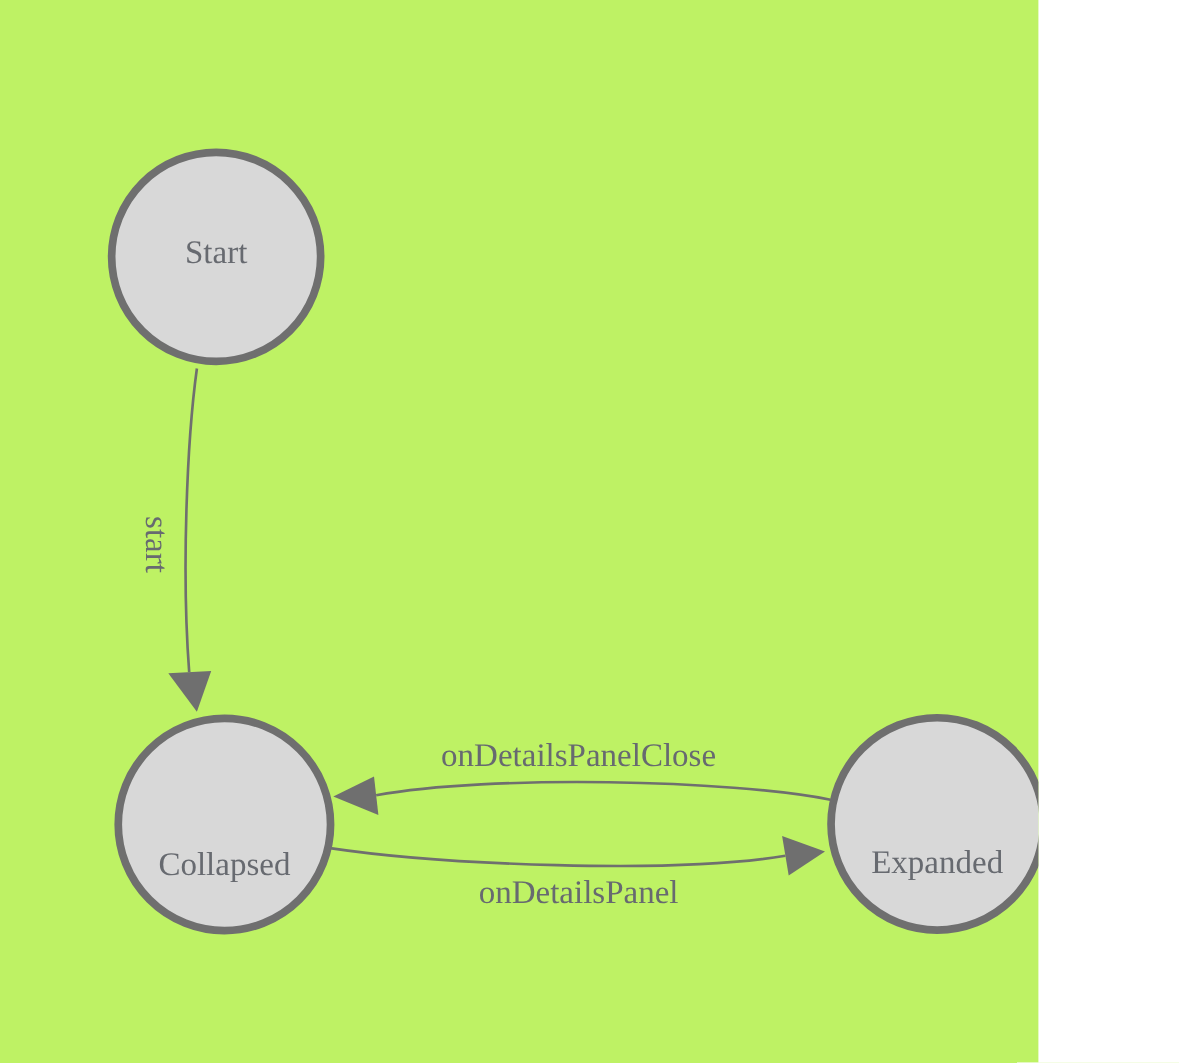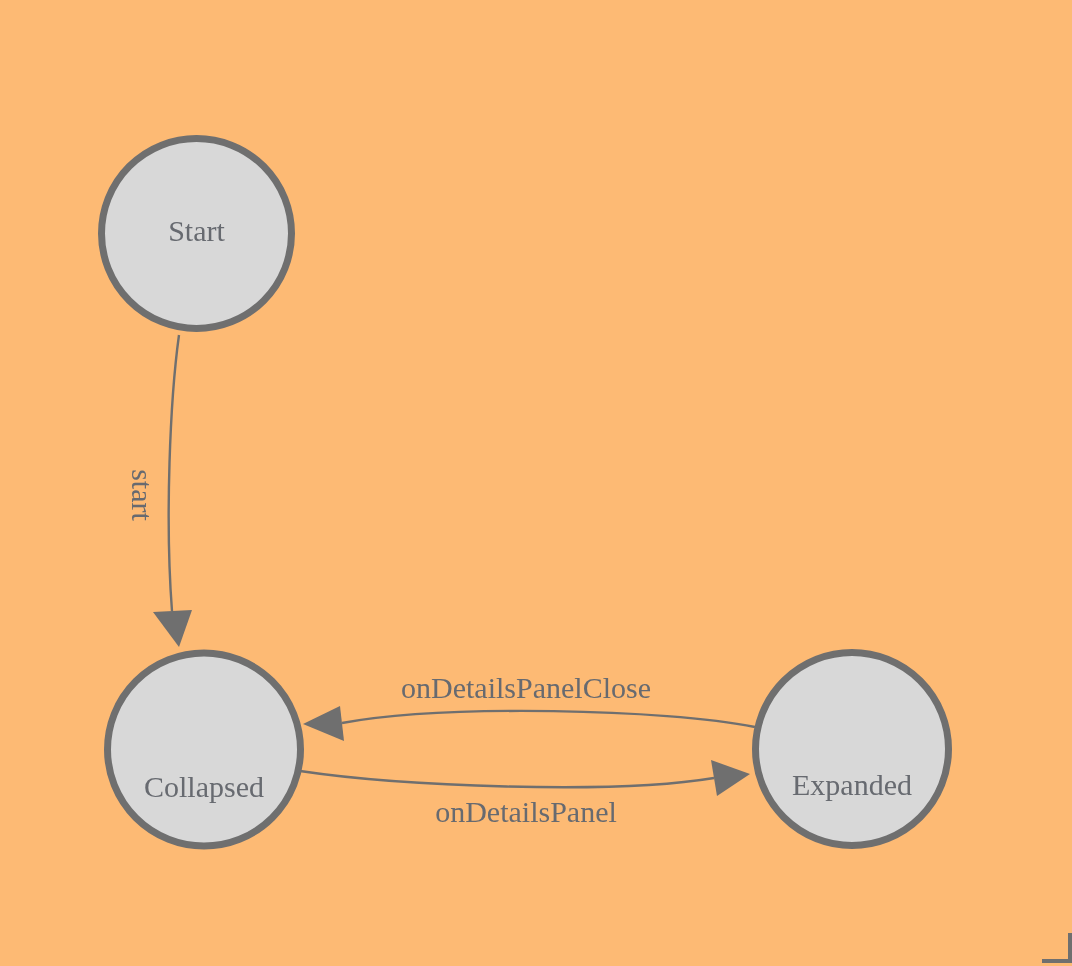--- a/index.html
+++ b/index.html
@@ -2,23 +2,23 @@
 <html><head>
 <meta charset="utf-8">
 <style>
   html, body {
     margin: 0;
     padding: 0;
     background: #ffffff;
   }
   .canvas {
     position: relative;
-    width: 1072px;
+    width: 944px;
     height: 966px;
-    background: #fdba74;
+    background: #bef264;
     overflow: hidden;
     font-family: "Liberation Serif", "DejaVu Serif", serif;
   }
   .diagram-svg {
     position: absolute;
     left: 0;
     top: 0;
   }
   .node-circle {
     stroke: #6f6f6f;

